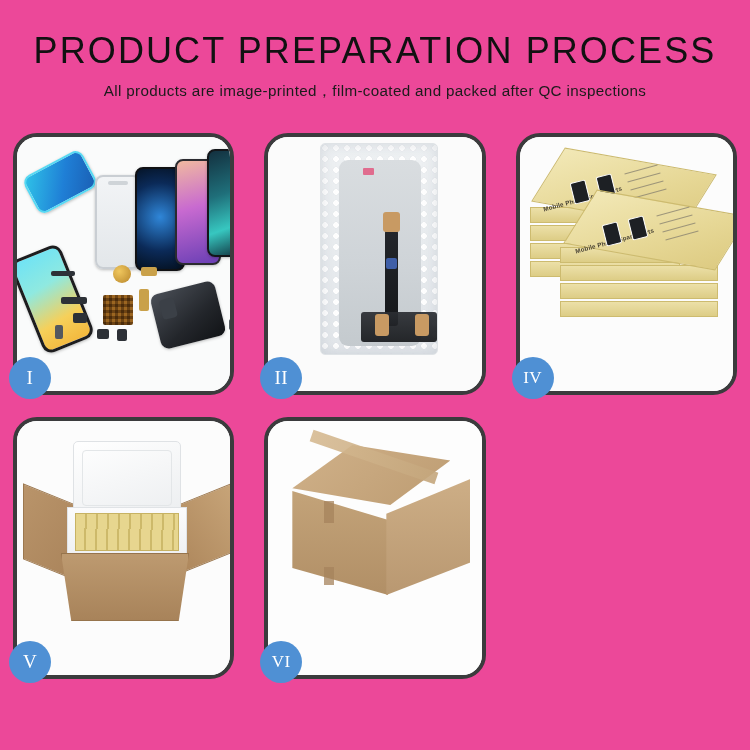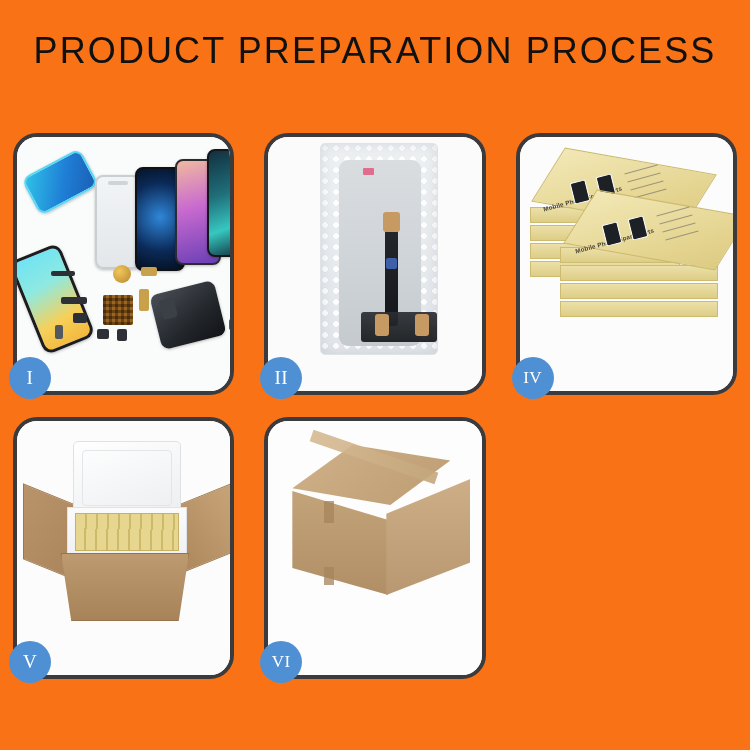--- a/index.html
+++ b/index.html
@@ -2,21 +2,21 @@
 <html><head>
 <meta charset="utf-8">
 <style>
   * { box-sizing: border-box; margin: 0; padding: 0; }
   html, body {
     width: 750px; height: 750px;
     background: #ffffff;
     font-family: "Liberation Sans", sans-serif;
     overflow: hidden;
   }
-  .page { position: relative; width: 750px; height: 750px; background: #f97316; }
+  .page { position: relative; width: 750px; height: 750px; background: #ec4899; }
 
   
   .header { padding-top: 32px; text-align: center; }
   .title {
     font-size: 36px;
     font-weight: 500;
     letter-spacing: 2.1px;
     color: #111111;
     line-height: 1.05;
     white-space: nowrap;
@@ -254,20 +254,21 @@
     transform: rotate(19deg); }
   .seam { position:absolute; background:#a5835c; opacity:.75; }
 </style>
 </head>
 <body>
 
 <div class="page">
 
   <div class="header">
     <div class="title">PRODUCT PREPARATION PROCESS</div>
+    <div class="subtitle">All products are image-printed，film-coated and packed after QC inspections</div>
   </div>
 
   <div class="grid">
 
     <div class="panel">
       <div class="panel-inner p1">
         <div class="scene">
           <div class="ph ph-a"></div>
           <div class="ph ph-b"></div>
           <div class="ph ph-c"></div>

